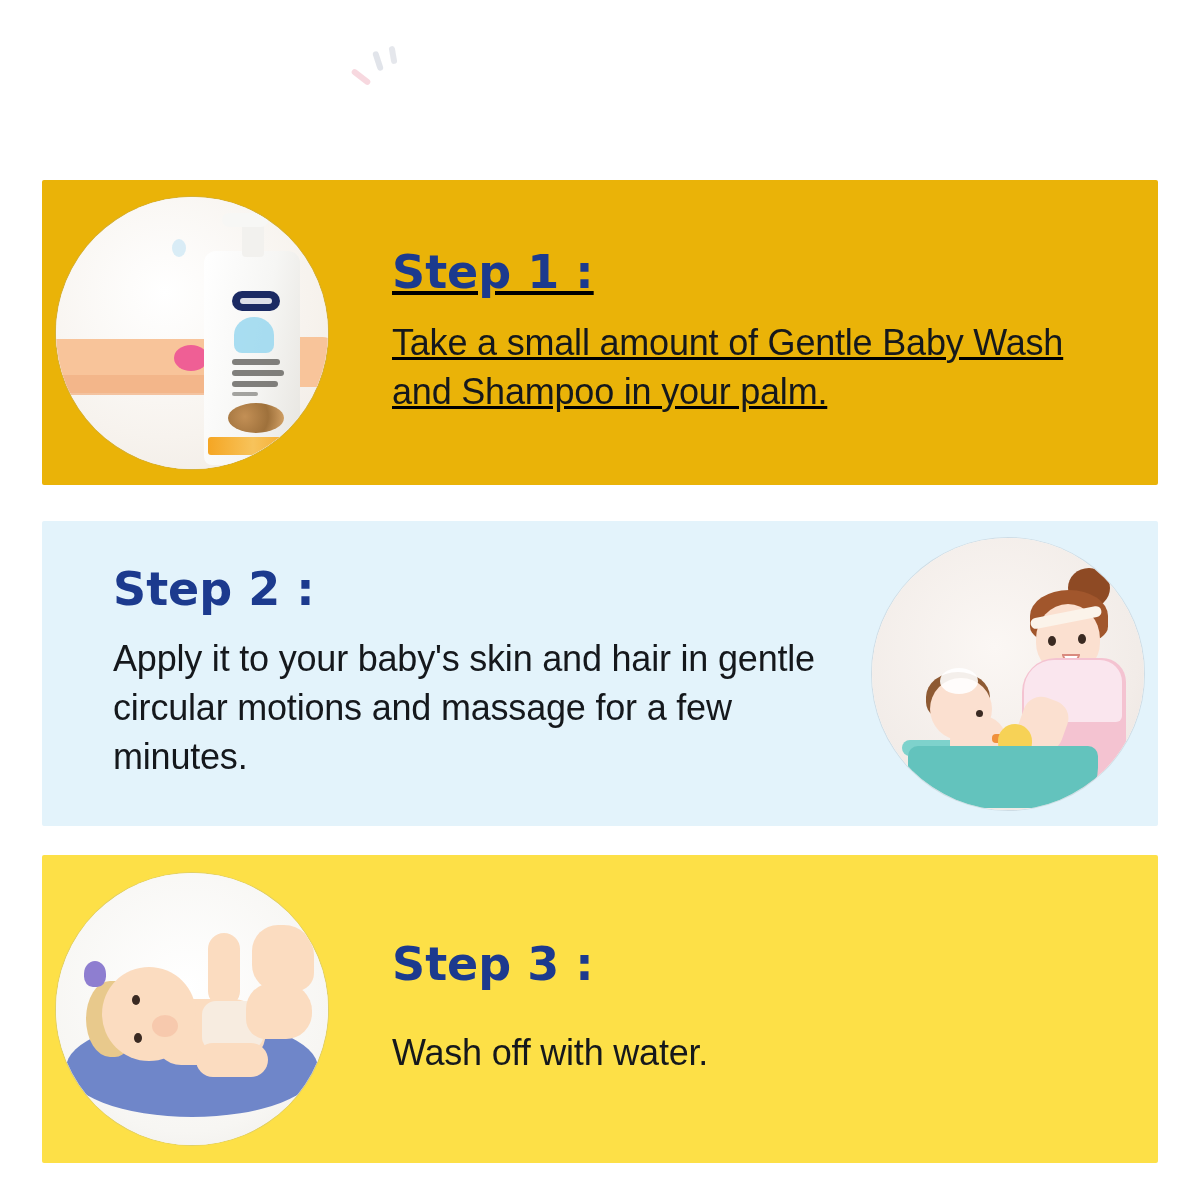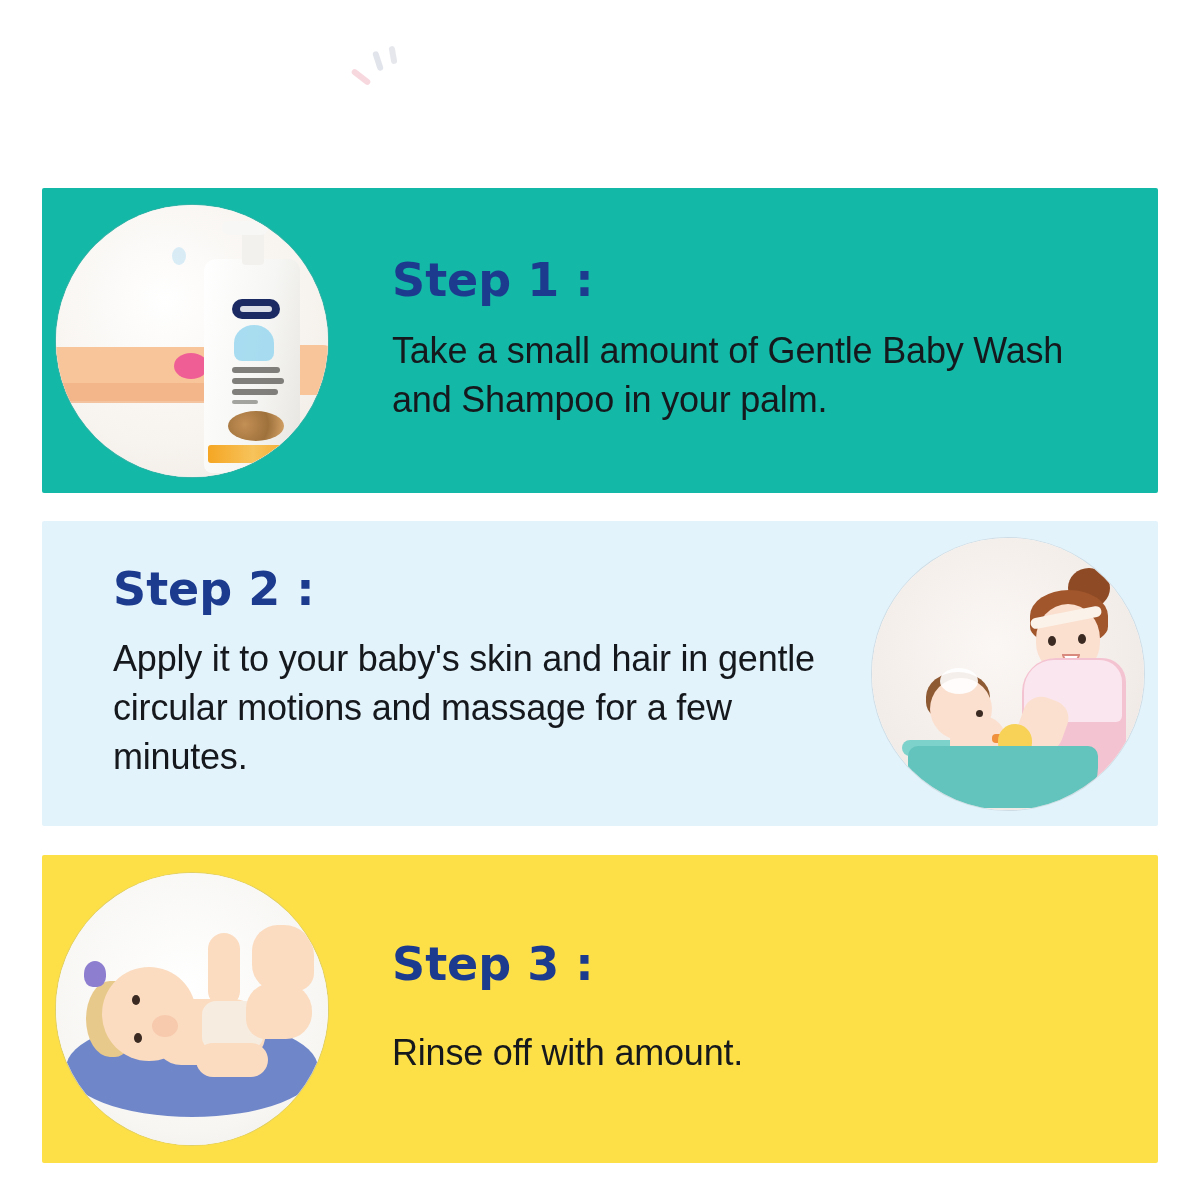--- a/index.html
+++ b/index.html
@@ -55,21 +55,21 @@
   .spark.s3 { left: 36px; top: 2px;  width: 18px; height: 6px; background: #cfd4dd; transform: rotate(80deg); }
 
   
   .panel {
     position: absolute;
     left: 42px;
     width: 1116px;
     border-radius: 2px;
     overflow: hidden;
   }
-  .panel-1 { top: 188px;  height: 305px; background: #14b8a6; }
+  .panel-1 { top: 180px;  height: 305px; background: #eab308; text-decoration: underline; }
   .panel-2 { top: 521px;  height: 305px; background: #e3f3fb; }
   .panel-3 { top: 855px;  height: 308px; background: #fde047; }
 
   
   .panel-row {
     display: flex;
     align-items: center;
     height: 100%;
     width: 100%;
   }
@@ -565,19 +565,19 @@
           <span class="s3-eye a"></span>
           <span class="s3-eye b"></span>
           <span class="s3-cheek"></span>
           <span class="s3-hand1"></span>
           <span class="s3-hand2"></span>
         </div>
       </div>
 
       <div class="text-col">
         <div class="step-heading">Step 3 :</div>
-        <p class="step-body">Rinse off with amount.</p>
+        <p class="step-body">Wash off with water.</p>
       </div>
 
     </div>
   </section>
 
 </div>
 
 </body></html>

